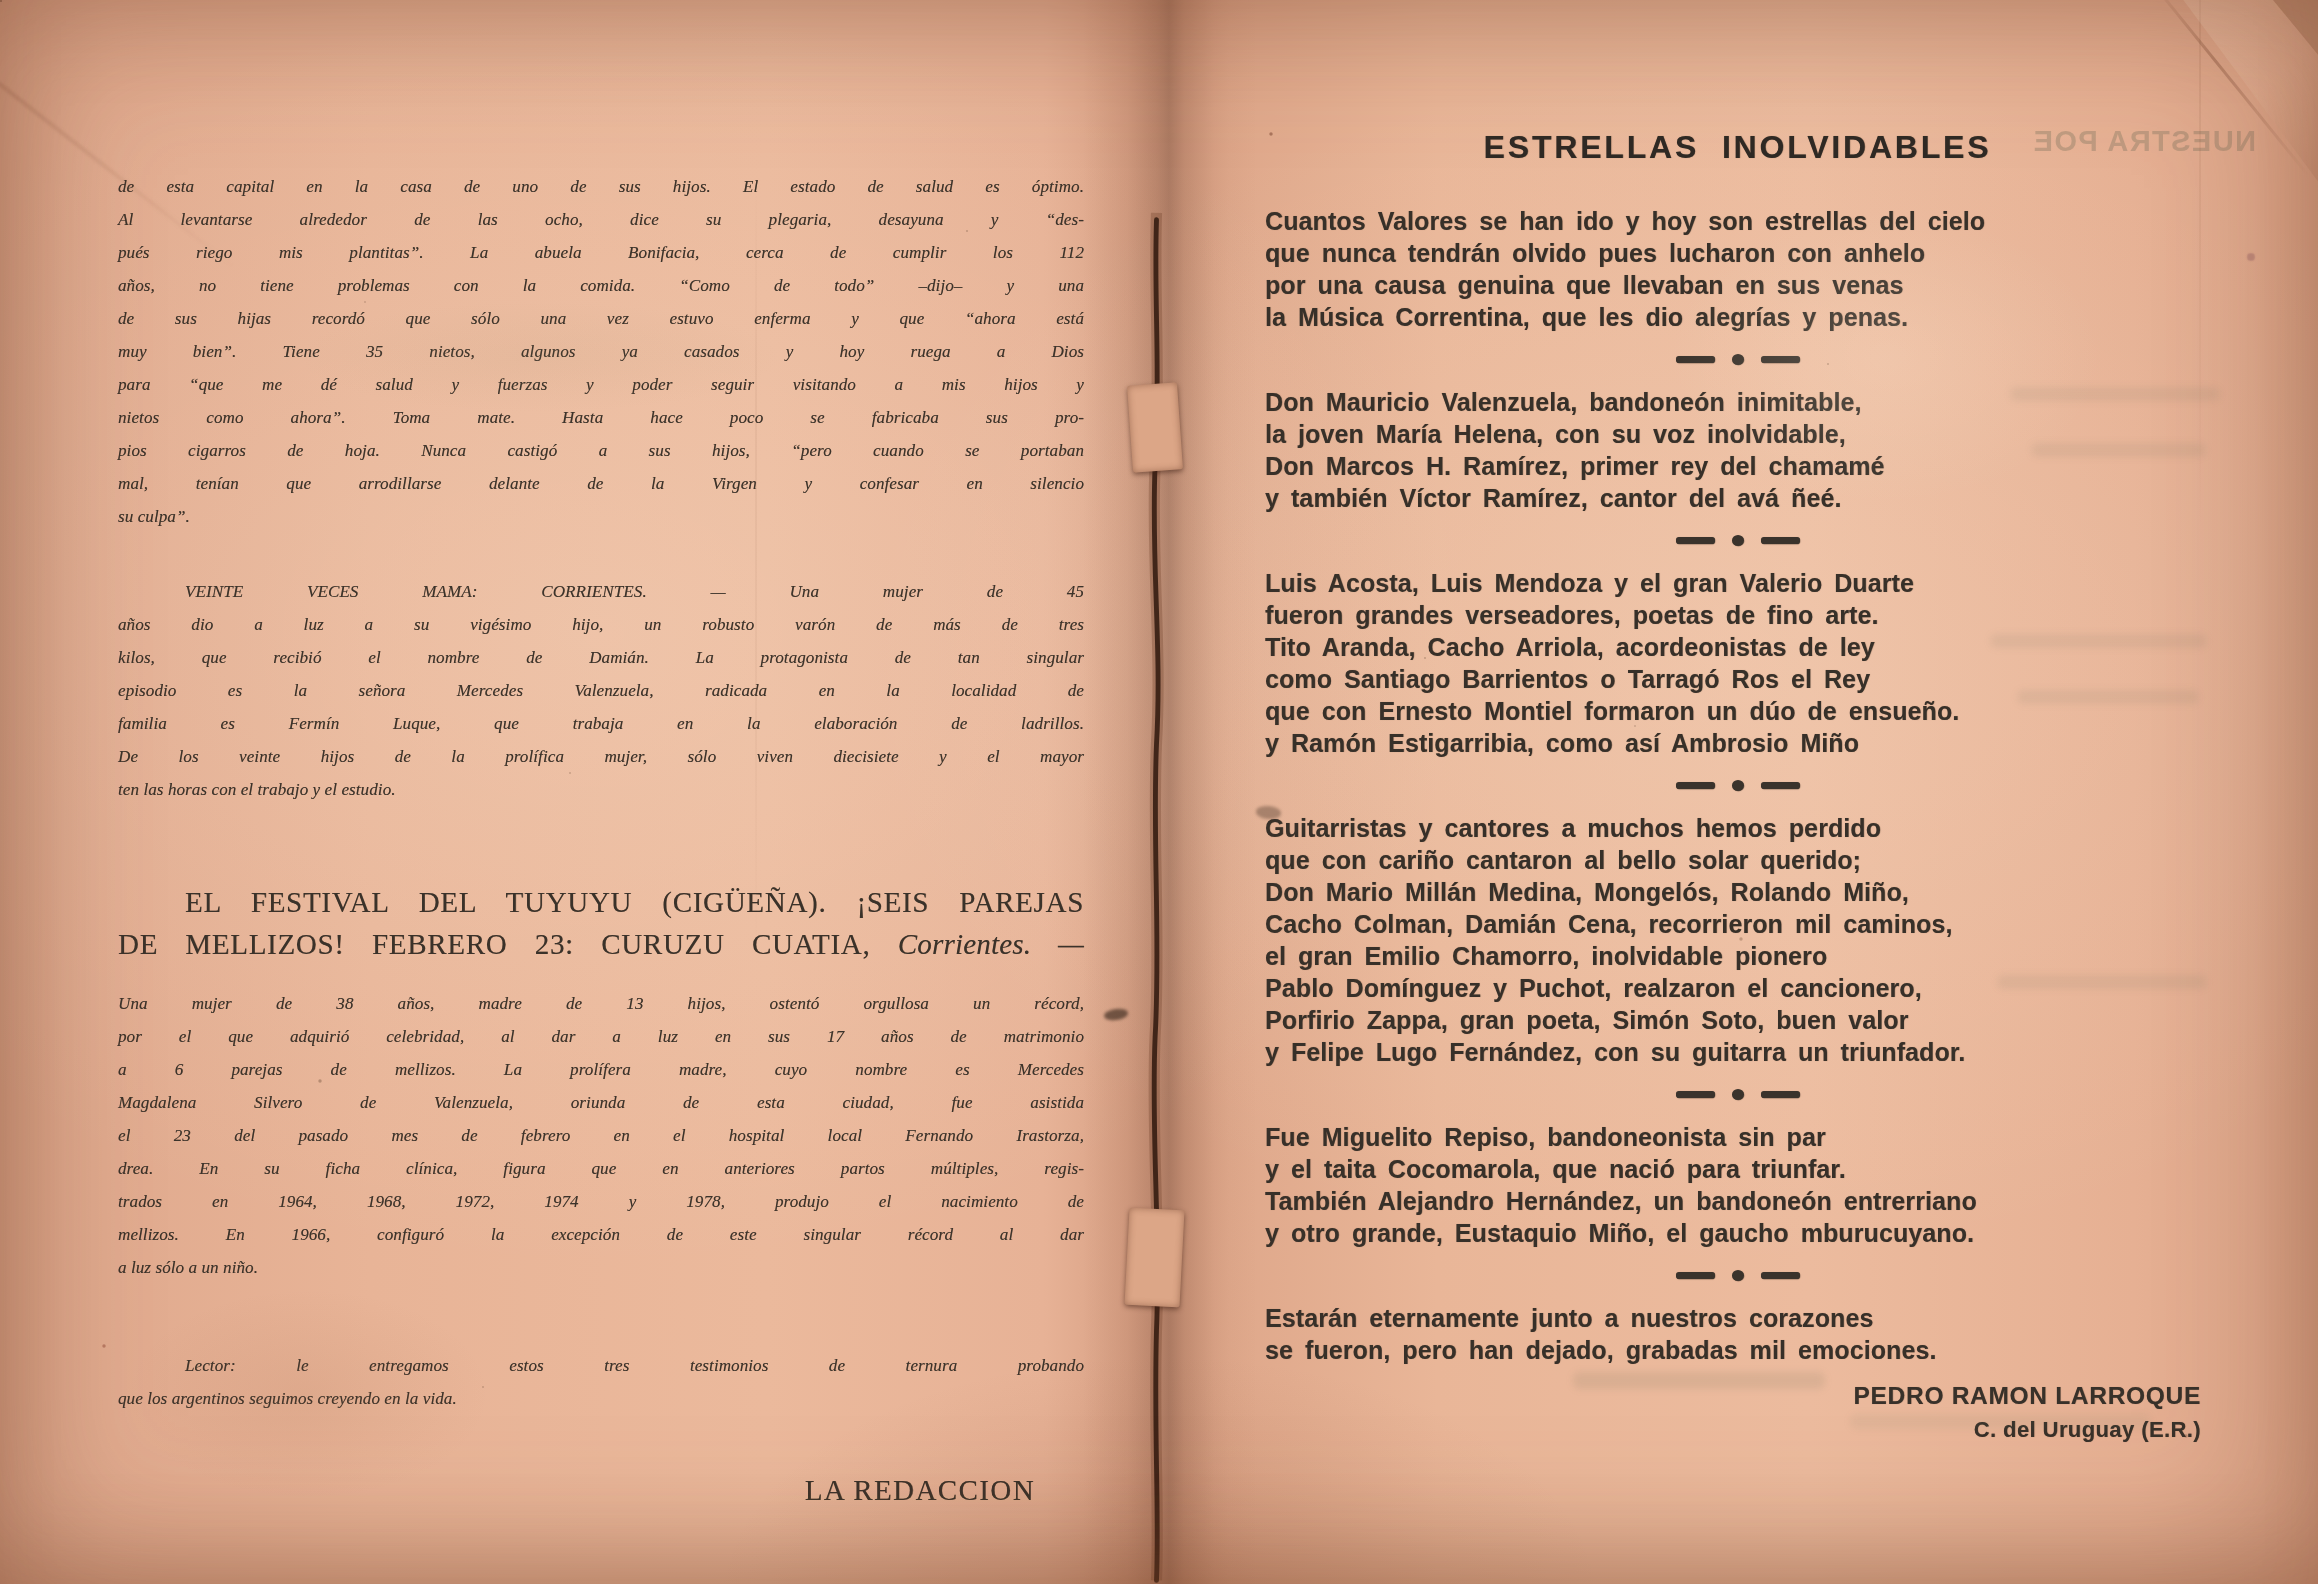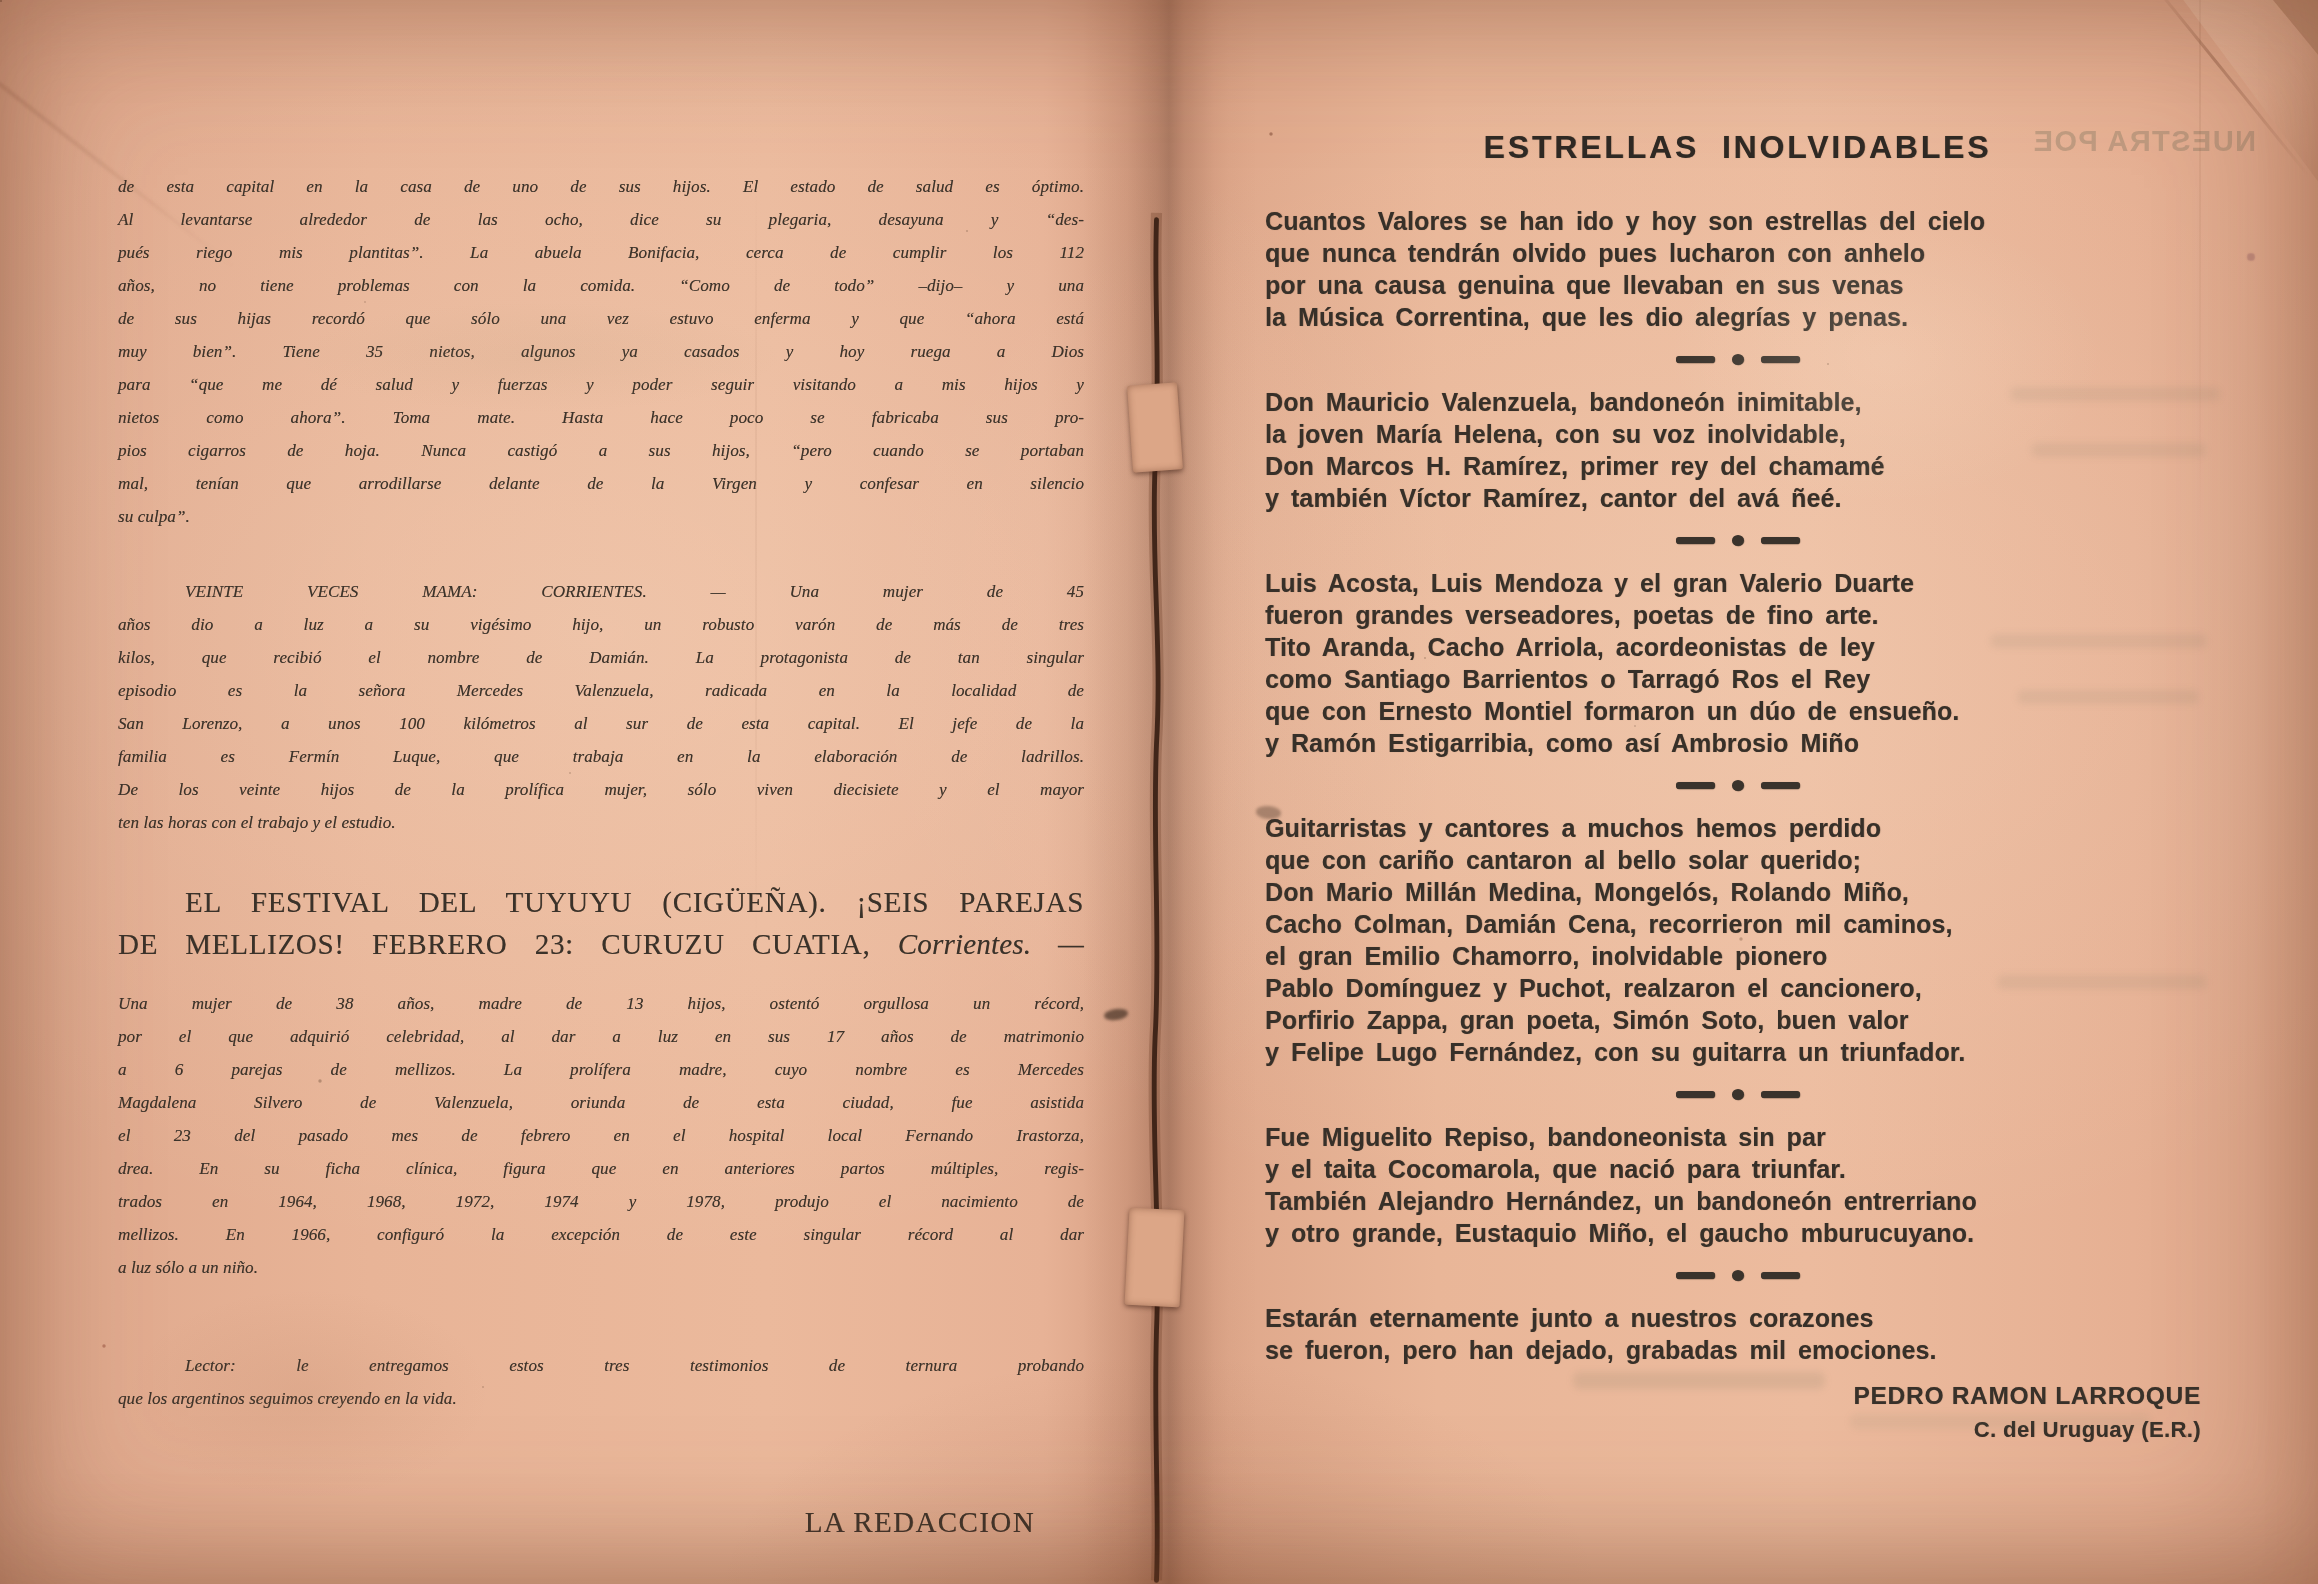--- a/index.html
+++ b/index.html
@@ -22,21 +22,21 @@
   .tline{text-align:justify;text-align-last:justify;white-space:normal;}
   .tline.last{text-align-last:left;}
   .tline.ind{text-indent:67px;}
   #para-1{top:170px;} #para-2{top:575px;} #para-3{top:987px;} #para-4{top:1349px;}
   .lheader{position:absolute;left:118px;top:881px;width:966px;color:#3a322a;
     font-style:normal;font-size:29px;line-height:42px;letter-spacing:0.7px;
     text-shadow:0.3px 0.3px 0.6px rgba(60,40,25,0.45);}
   .lheader .hline{text-align:justify;text-align-last:justify;}
   .lheader .hline.ind{text-indent:67px;}
   .lheader .it{font-style:italic;letter-spacing:0.2px;}
-  .closing{position:absolute;left:118px;top:1506px;width:966px;padding-right:49px;box-sizing:border-box;
+  .closing{position:absolute;left:118px;top:1474px;width:966px;padding-right:49px;box-sizing:border-box;
     text-align:right;color:#3a322a;font-style:normal;font-size:29px;letter-spacing:1.4px;
     text-shadow:0.3px 0.3px 0.6px rgba(60,40,25,0.5);}
   
   .rtitle{position:absolute;left:1177px;top:129px;width:1121px;text-align:center;
     font-family:"Liberation Sans", sans-serif;font-weight:bold;font-size:32px;color:#2f2a25;
     letter-spacing:2.8px;word-spacing:11.2px;text-shadow:0.4px 0.4px 0.7px rgba(50,35,22,0.5);}
   .stanzas{position:absolute;left:1265px;top:205px;width:946px;
     font-family:"Liberation Sans", sans-serif;font-weight:bold;font-size:25px;color:#373029;
     line-height:32px;word-spacing:4.9px;letter-spacing:0.1px;
     text-shadow:0.4px 0.4px 0.7px rgba(55,40,25,0.45);}
@@ -131,21 +131,20 @@
         <div class="tline">nietos como ahora”. Toma mate. Hasta hace poco se fabricaba sus pro-</div>
         <div class="tline">pios cigarros de hoja. Nunca castigó a sus hijos, “pero cuando se portaban</div>
         <div class="tline">mal, tenían que arrodillarse delante de la Virgen y confesar en silencio</div>
         <div class="tline last">su culpa”.</div>
       </div>
     <div class="lcol" id="para-2">
         <div class="tline ind">VEINTE VECES MAMA: CORRIENTES. — Una mujer de 45</div>
         <div class="tline">años dio a luz a su vigésimo hijo, un robusto varón de más de tres</div>
         <div class="tline">kilos, que recibió el nombre de Damián. La protagonista de tan singular</div>
         <div class="tline">episodio es la señora Mercedes Valenzuela, radicada en la localidad de</div>
-        <div class="tline">San Lorenzo, a unos 100 kilómetros al sur de esta capital. El jefe de la</div>
         <div class="tline">familia es Fermín Luque, que trabaja en la elaboración de ladrillos.</div>
         <div class="tline">De los veinte hijos de la prolífica mujer, sólo viven diecisiete y el mayor</div>
         <div class="tline last">ten las horas con el trabajo y el estudio.</div>
       </div>
 
     <div class="lheader">
       <div class="hline ind">EL FESTIVAL DEL TUYUYU (CIGÜEÑA). ¡SEIS PAREJAS</div>
       <div class="hline"><span>DE MELLIZOS! FEBRERO 23: CURUZU CUATIA, </span><span class="it">Corrientes. —</span></div>
     </div>
 

